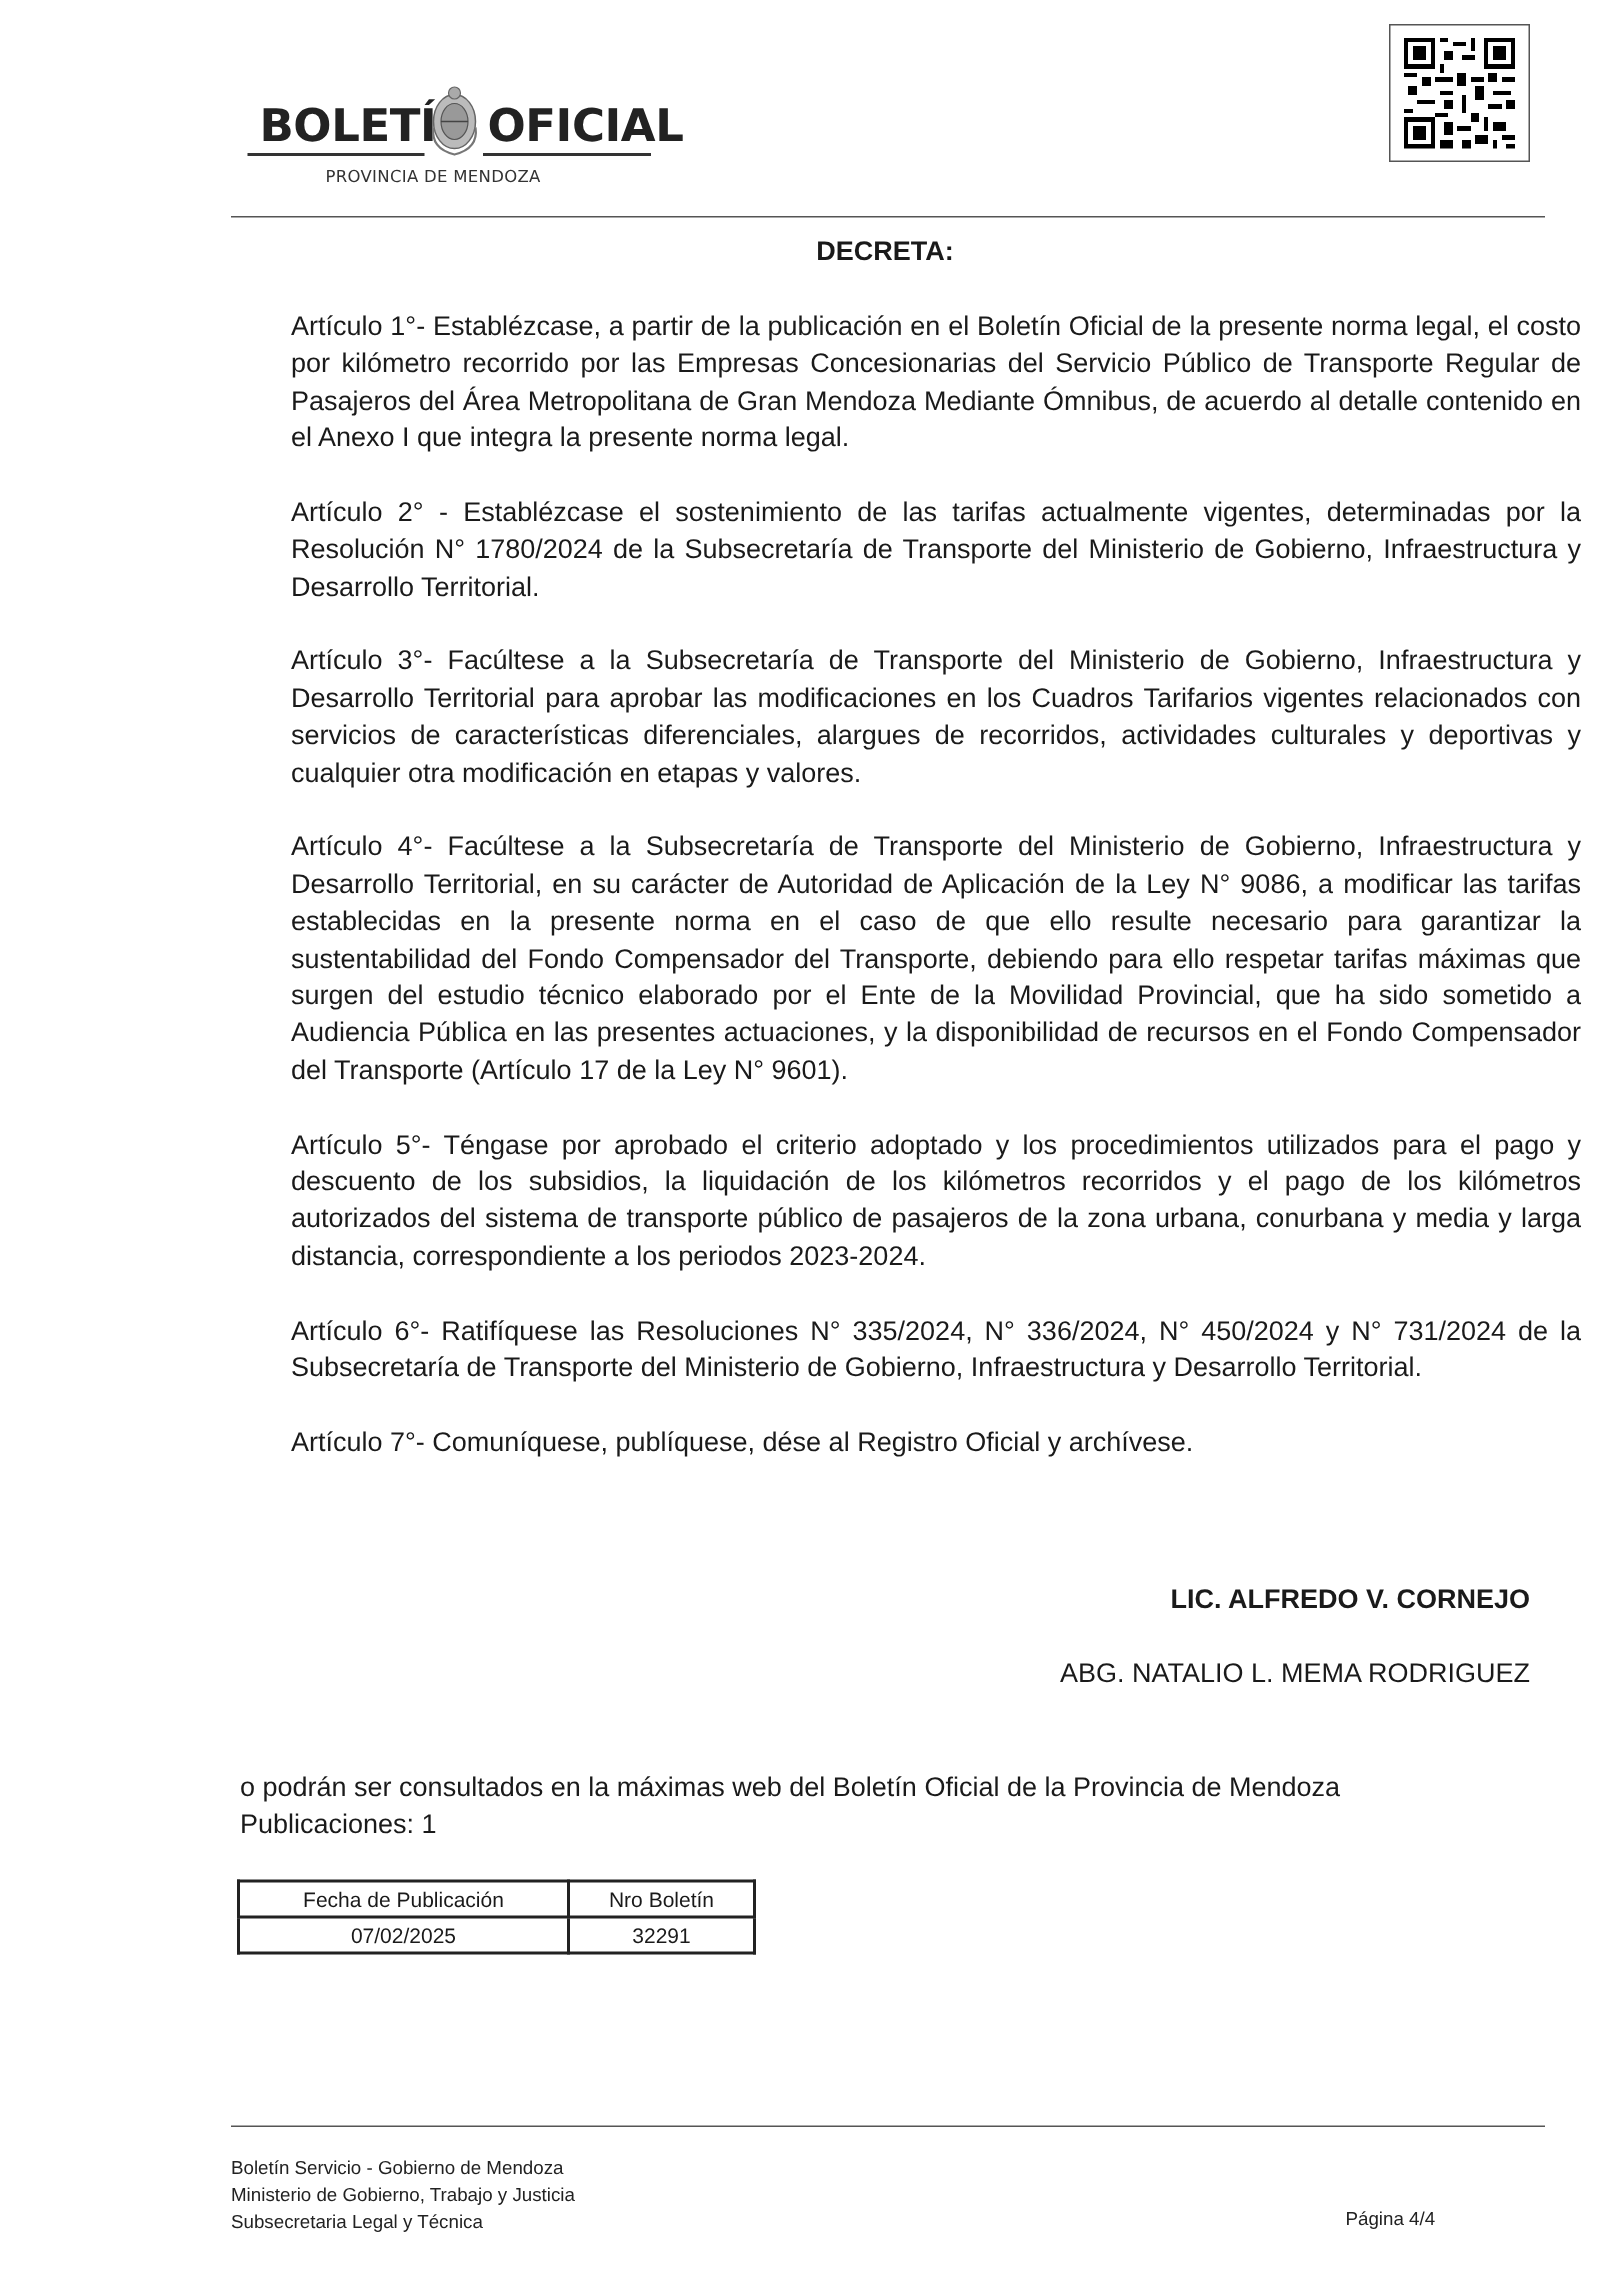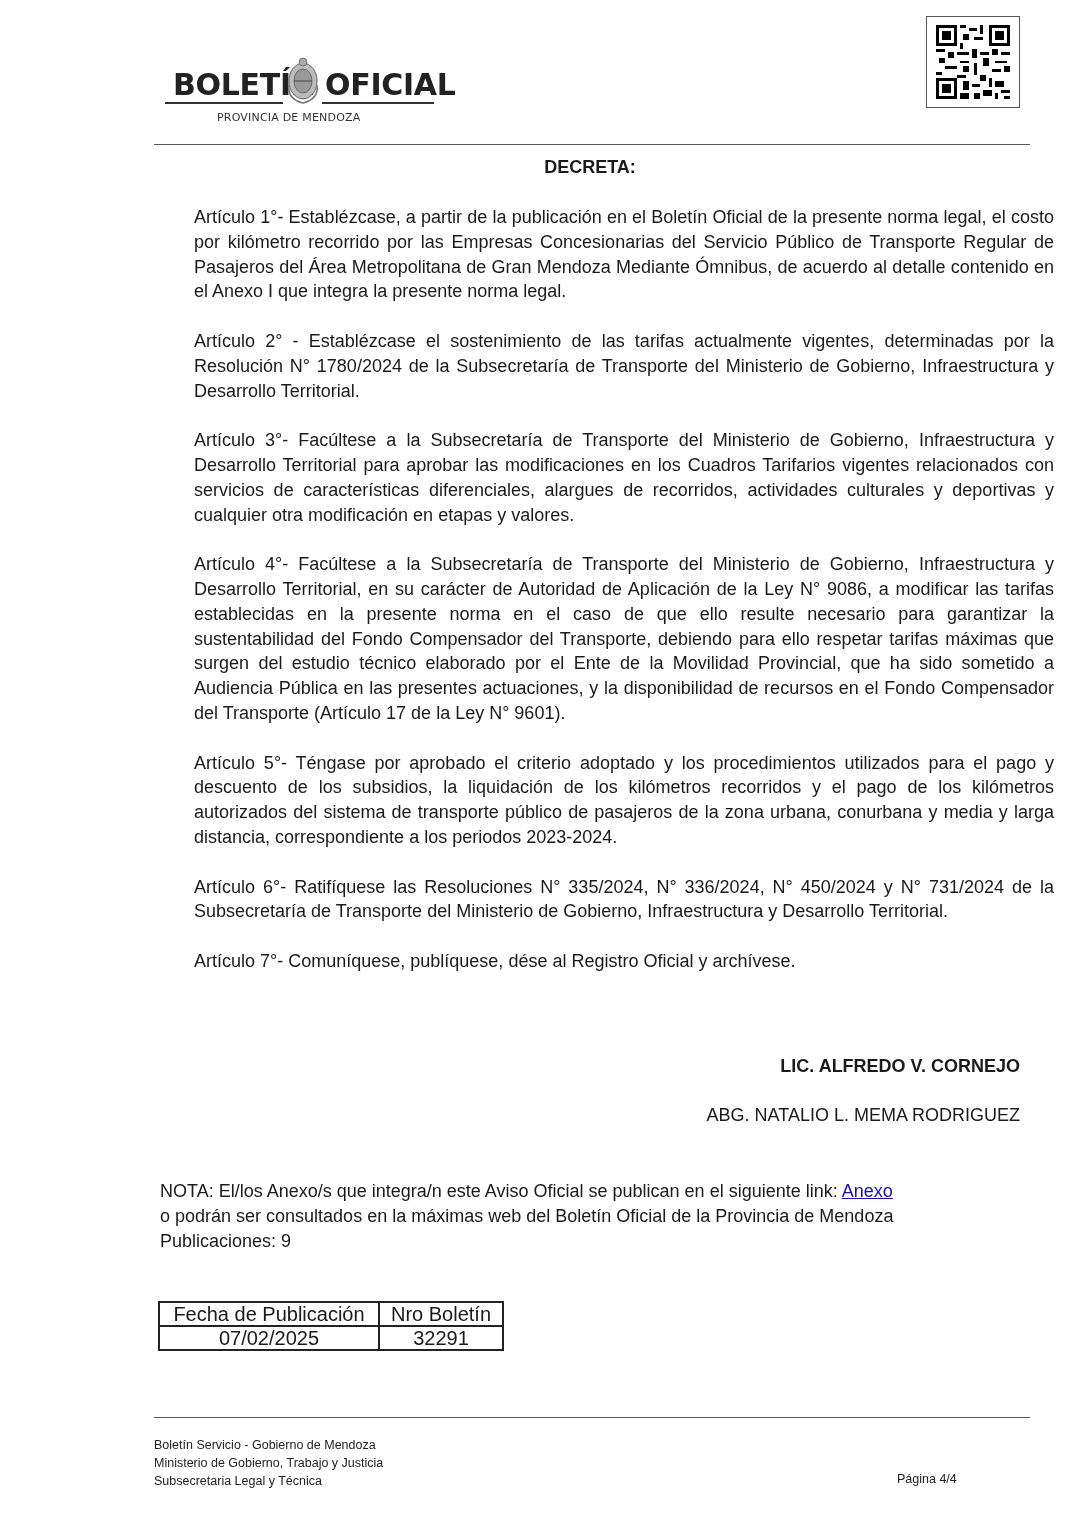--- a/index.html
+++ b/index.html
@@ -28,21 +28,21 @@
   .articles { position: absolute; left: 160px; top: 205px; width: 860px; font-size: 18px; line-height: 24.8px; margin-left: 34px; }
   .article { text-align: justify; margin-bottom: 24.8px; }
 
   .signature { position: absolute; right: 60px; font-size: 18px; text-align: right; }
   .sig1 { top: 1056px; font-weight: bold; margin-left: 20px; }
   .sig2 { top: 1105px; text-align: right; }
 
   .nota { position: absolute; left: 160px; top: 1179px; width: 860px; font-size: 18px; line-height: 25px; }
   .nota a { color: #1a0dab; text-decoration: underline; }
 
-  .pub-table { position: absolute; left: 158px; top: 1301px; border-collapse: collapse; font-size: 20px; }
+  .pub-table { position: absolute; left: 158px; top: 1253px; border-collapse: collapse; font-size: 14px; }
   .pub-table td { border: 2px solid #222; text-align: center; height: 24px; line-height: 20px; padding: 0 6px; }
   .pub-table td.c1 { width: 220px; }
   .pub-table td.c2 { width: 124px; }
 
   .footer { position: absolute; left: 154px; top: 1436px; font-size: 12.5px; line-height: 18px; color: #222; }
   .page-num { position: absolute; left: 897px; top: 1472px; font-size: 12.5px; color: #222; }
 </style>
 </head>
 <body>
 
@@ -123,25 +123,22 @@
   <p class="article">Artículo 4°- Facúltese a la Subsecretaría de Transporte del Ministerio de Gobierno, Infraestructura y Desarrollo Territorial, en su carácter de Autoridad de Aplicación de la Ley N° 9086, a modificar las tarifas establecidas en la presente norma en el caso de que ello resulte necesario para garantizar la sustentabilidad del Fondo Compensador del Transporte, debiendo para ello respetar tarifas máximas que surgen del estudio técnico elaborado por el Ente de la Movilidad Provincial, que ha sido sometido a Audiencia Pública en las presentes actuaciones, y la disponibilidad de recursos en el Fondo Compensador del Transporte (Artículo 17 de la Ley N° 9601).</p>
   <p class="article">Artículo 5°- Téngase por aprobado el criterio adoptado y los procedimientos utilizados para el pago y descuento de los subsidios, la liquidación de los kilómetros recorridos y el pago de los kilómetros autorizados del sistema de transporte público de pasajeros de la zona urbana, conurbana y media y larga distancia, correspondiente a los periodos 2023-2024.</p>
   <p class="article">Artículo 6°- Ratifíquese las Resoluciones N° 335/2024, N° 336/2024, N° 450/2024 y N° 731/2024 de la Subsecretaría de Transporte del Ministerio de Gobierno, Infraestructura y Desarrollo Territorial.</p>
   <p class="article">Artículo 7°- Comuníquese, publíquese, dése al Registro Oficial y archívese.</p>
 </div>
 
 <div class="signature sig1">LIC. ALFREDO V. CORNEJO</div>
 <div class="signature sig2">ABG. NATALIO L. MEMA RODRIGUEZ</div>
 
 <div class="nota">
-  <div>
-    <span>NOTA: El/los Anexo/s que integra/n este Aviso Oficial se publican en el siguiente link: </span><a href="#">Anexo</a>
-  </div>
   <div>o podrán ser consultados en la máximas web del Boletín Oficial de la Provincia de Mendoza</div>
-  <div>Publicaciones: 9</div>
+  <div>Publicaciones: 1</div>
 </div>
 
 <table class="pub-table">
   <tbody>
       <tr>
     <td class="c1">Fecha de Publicación</td>
     <td class="c2">Nro Boletín</td>
   </tr>
   <tr>
     <td class="c1">07/02/2025</td>

